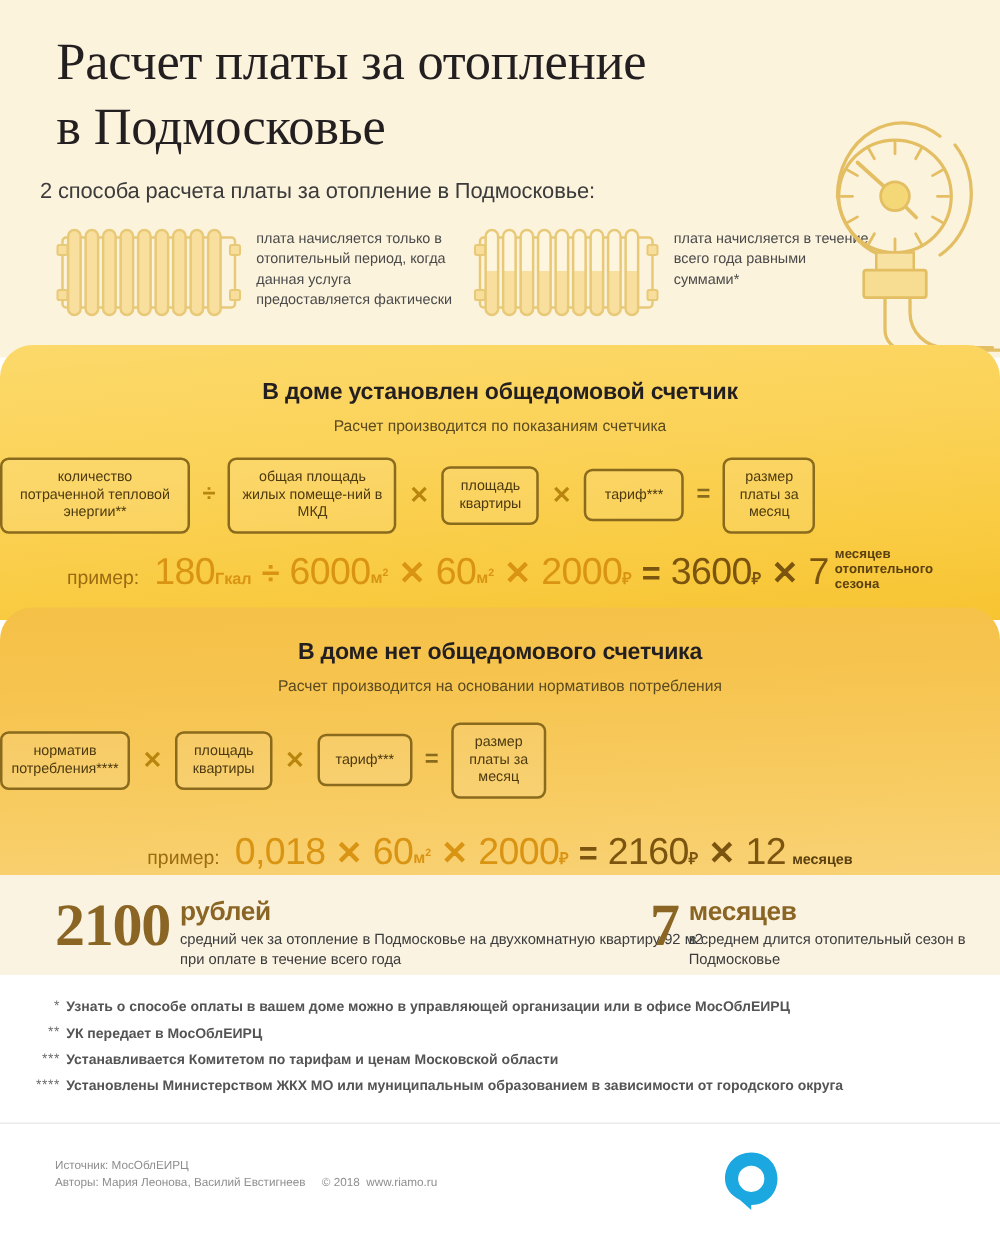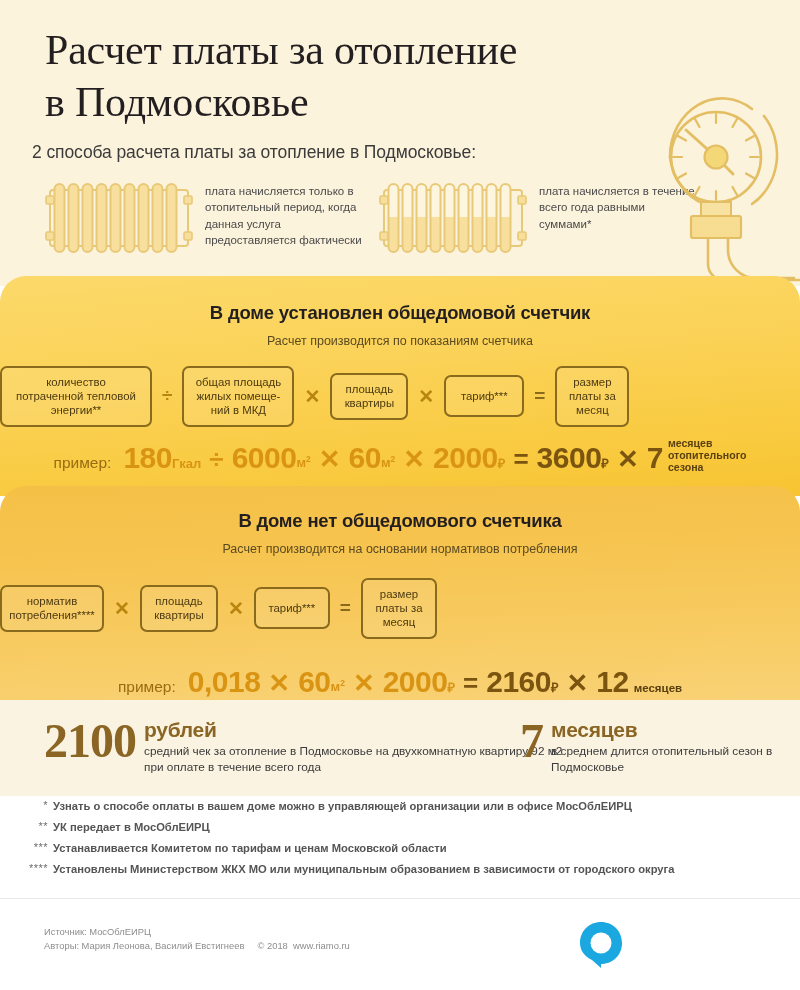--- a/index.html
+++ b/index.html
@@ -138,21 +138,21 @@
     margin-top: 16px;
   }
   .ex-label {
     font-size: 15.5px;
     color: #9a6b11;
     margin-right: 12px;
     font-weight: 400;
   }
   .ex-num {
     font-size: 30px;
-    font-weight: bold;
+    font-weight: normal;
     color: #D99413;
     letter-spacing: -0.5px;
   }
   .ex-num.dark { color: #7B5410; }
   .ex-unit {
     font-size: 13px;
     font-weight: bold;
     color: #D99413;
     margin-left: 0px;
   }
@@ -178,21 +178,21 @@
   .ex-tail.inline {
     align-self: baseline;
     margin-top: 0;
     font-size: 11.5px;
   }
 
   
   .stats {
     position: absolute;
     left: 0; top: 700px;
-    width: 800px; height: 96px;
+    width: 800px; height: 80px;
     background: #FAF3E1;
   }
   .stat {
     position: absolute;
     display: flex;
     align-items: flex-start;
   }
   .stat.one { left: 44px; top: 14px; }
   .stat.two { left: 520px; top: 14px; }
   .stat-big {
@@ -389,21 +389,21 @@
     </div>
   </div>
 
   <div class="panel panel-1">
     <div class="panel-h">В доме установлен общедомовой счетчик</div>
     <div class="panel-s">Расчет производится по показаниям счетчика</div>
 
     <div class="formula">
       <div class="fbox" style="width:152px">количество потраченной тепловой энергии**</div>
       <div class="fop">÷</div>
-      <div class="fbox" style="width:112px">общая площадь жилых помеще-ний в МКД</div>
+      <div class="fbox" style="width:135px">общая площадь жилых помеще-ний в МКД</div>
       <div class="fop">✕</div>
       <div class="fbox" style="width:78px">площадь квартиры</div>
       <div class="fop">✕</div>
       <div class="fbox" style="width:80px">тариф***</div>
       <div class="fop eq">=</div>
       <div class="fbox" style="width:74px">размер платы за месяц</div>
     </div>
 
     <div class="example" style="margin-top:14px">
       <span class="ex-label">пример:</span>

